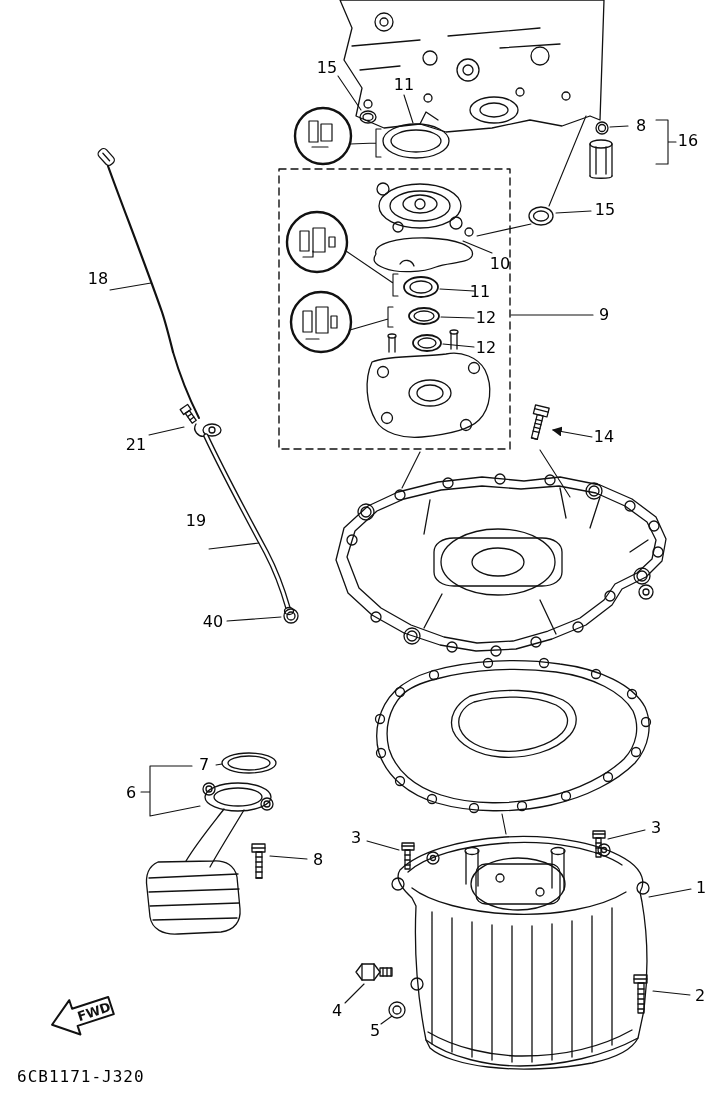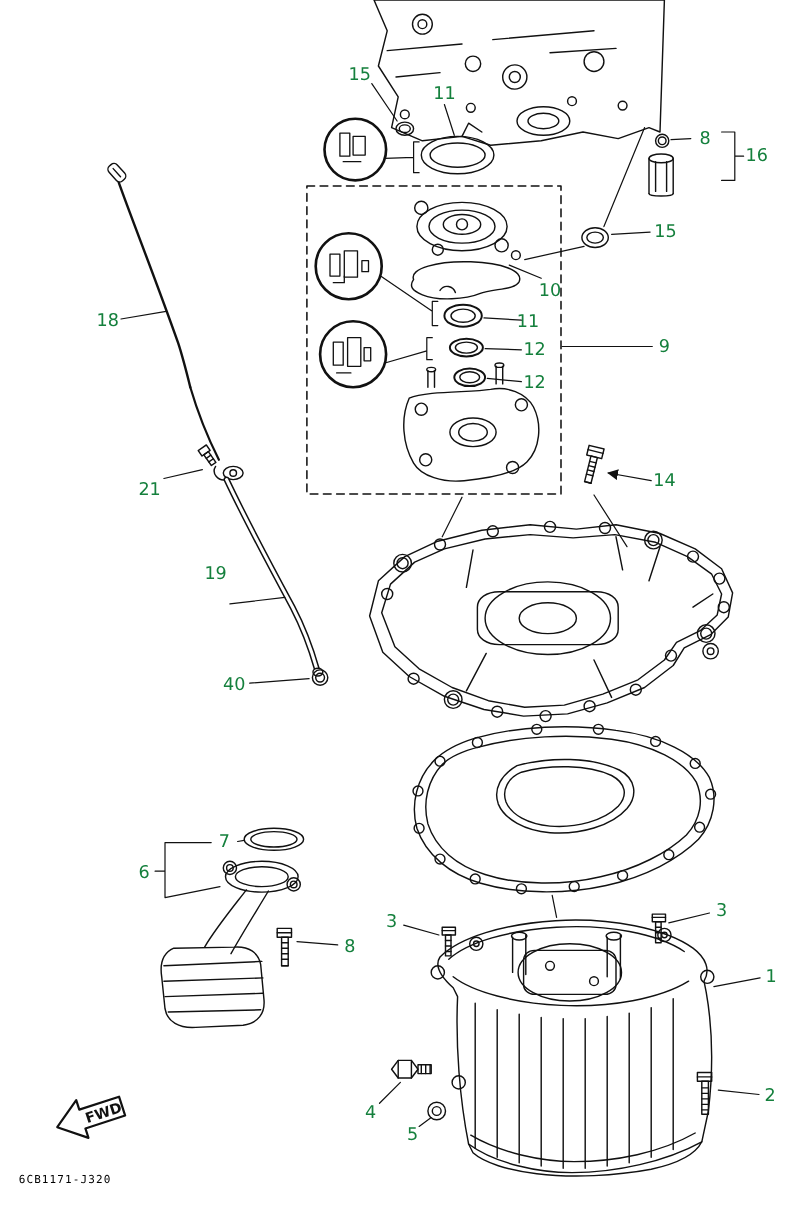--- a/index.html
+++ b/index.html
@@ -1,20 +1,20 @@
 <!DOCTYPE html>
 <html><head>
 <meta charset="utf-8">
 <style>
   html,body{margin:0;padding:0;}
   body{width:717px;height:1105px;background:#ffffff;font-family:"DejaVu Sans",sans-serif;}
   #page{position:relative;width:717px;height:1105px;background:#ffffff;overflow:hidden;}
   #art{position:absolute;left:0;top:0;}
-  .callout{position:absolute;transform:translate(-50%,-50%);font-size:16px;line-height:1;color:#15803d;font-family:"DejaVu Sans",sans-serif;}
-  #code{position:absolute;left:17px;top:1067px;font-size:10px;letter-spacing:1px;color:#000;font-family:"DejaVu Sans Mono",monospace;}
+  .callout{position:absolute;transform:translate(-50%,-50%);font-size:16px;line-height:1;color:#000000;font-family:"DejaVu Sans",sans-serif;}
+  #code{position:absolute;left:17px;top:1067px;font-size:16px;letter-spacing:1px;color:#000;font-family:"DejaVu Sans Mono",monospace;}
 </style>
 </head>
 <body>
 
 <div id="page">
 
 <svg id="art" width="717" height="1105" viewBox="0 0 717 1105" fill="none" stroke="#111" stroke-width="1.3" stroke-linecap="round" stroke-linejoin="round">
   <defs>
     <marker id="arr" markerWidth="9" markerHeight="9" refX="8" refY="4.5" orient="auto">
       <path d="M0,0 L9,4.5 L0,9 Z" fill="#111" stroke="none"></path>
@@ -327,21 +327,21 @@
   <div class="callout" style="left:327px;top:68px">15</div>
   <div class="callout" style="left:404px;top:85px">11</div>
   <div class="callout" style="left:641px;top:126px">8</div>
   <div class="callout" style="left:688px;top:141px">16</div>
   <div class="callout" style="left:605px;top:210px">15</div>
   <div class="callout" style="left:500px;top:264px">10</div>
   <div class="callout" style="left:480px;top:292px">11</div>
   <div class="callout" style="left:486px;top:318px">12</div>
   <div class="callout" style="left:486px;top:348px">12</div>
   <div class="callout" style="left:604px;top:315px">9</div>
-  <div class="callout" style="left:98px;top:291px">18</div>
+  <div class="callout" style="left:98px;top:279px">18</div>
   <div class="callout" style="left:136px;top:445px">21</div>
   <div class="callout" style="left:604px;top:437px">14</div>
   <div class="callout" style="left:196px;top:521px">19</div>
   <div class="callout" style="left:213px;top:622px">40</div>
   <div class="callout" style="left:204px;top:765px">7</div>
   <div class="callout" style="left:131px;top:793px">6</div>
   <div class="callout" style="left:318px;top:860px">8</div>
   <div class="callout" style="left:356px;top:838px">3</div>
   <div class="callout" style="left:656px;top:828px">3</div>
   <div class="callout" style="left:701px;top:888px">1</div>

